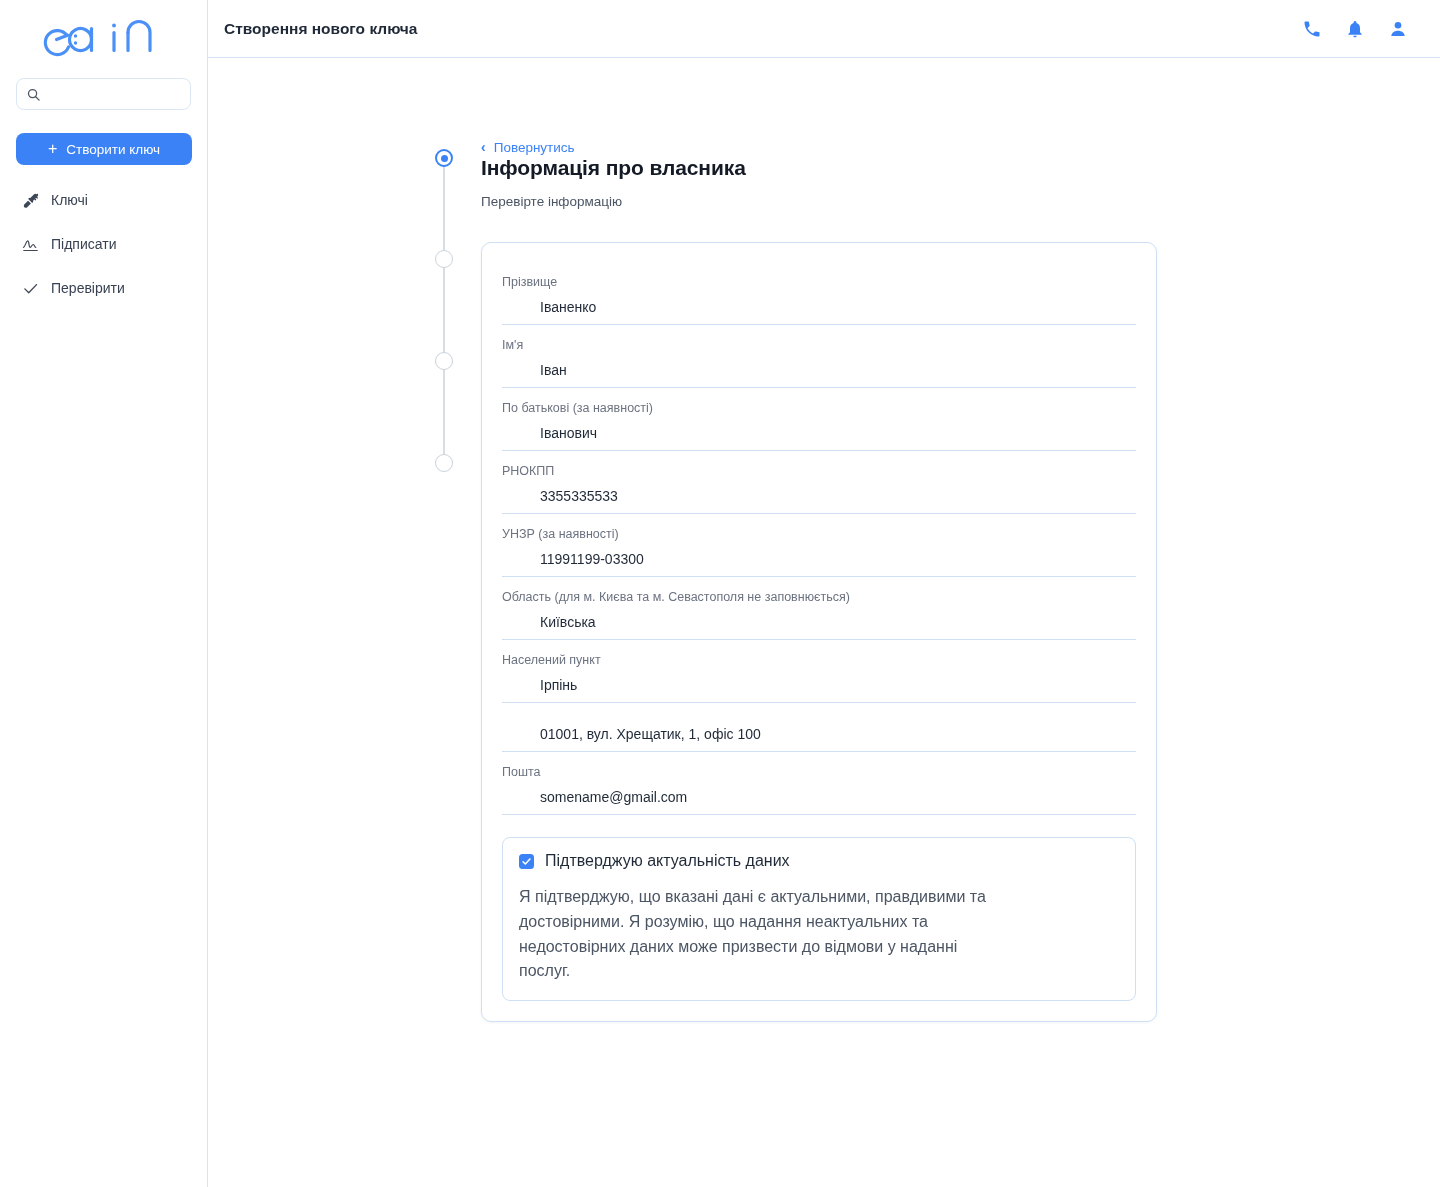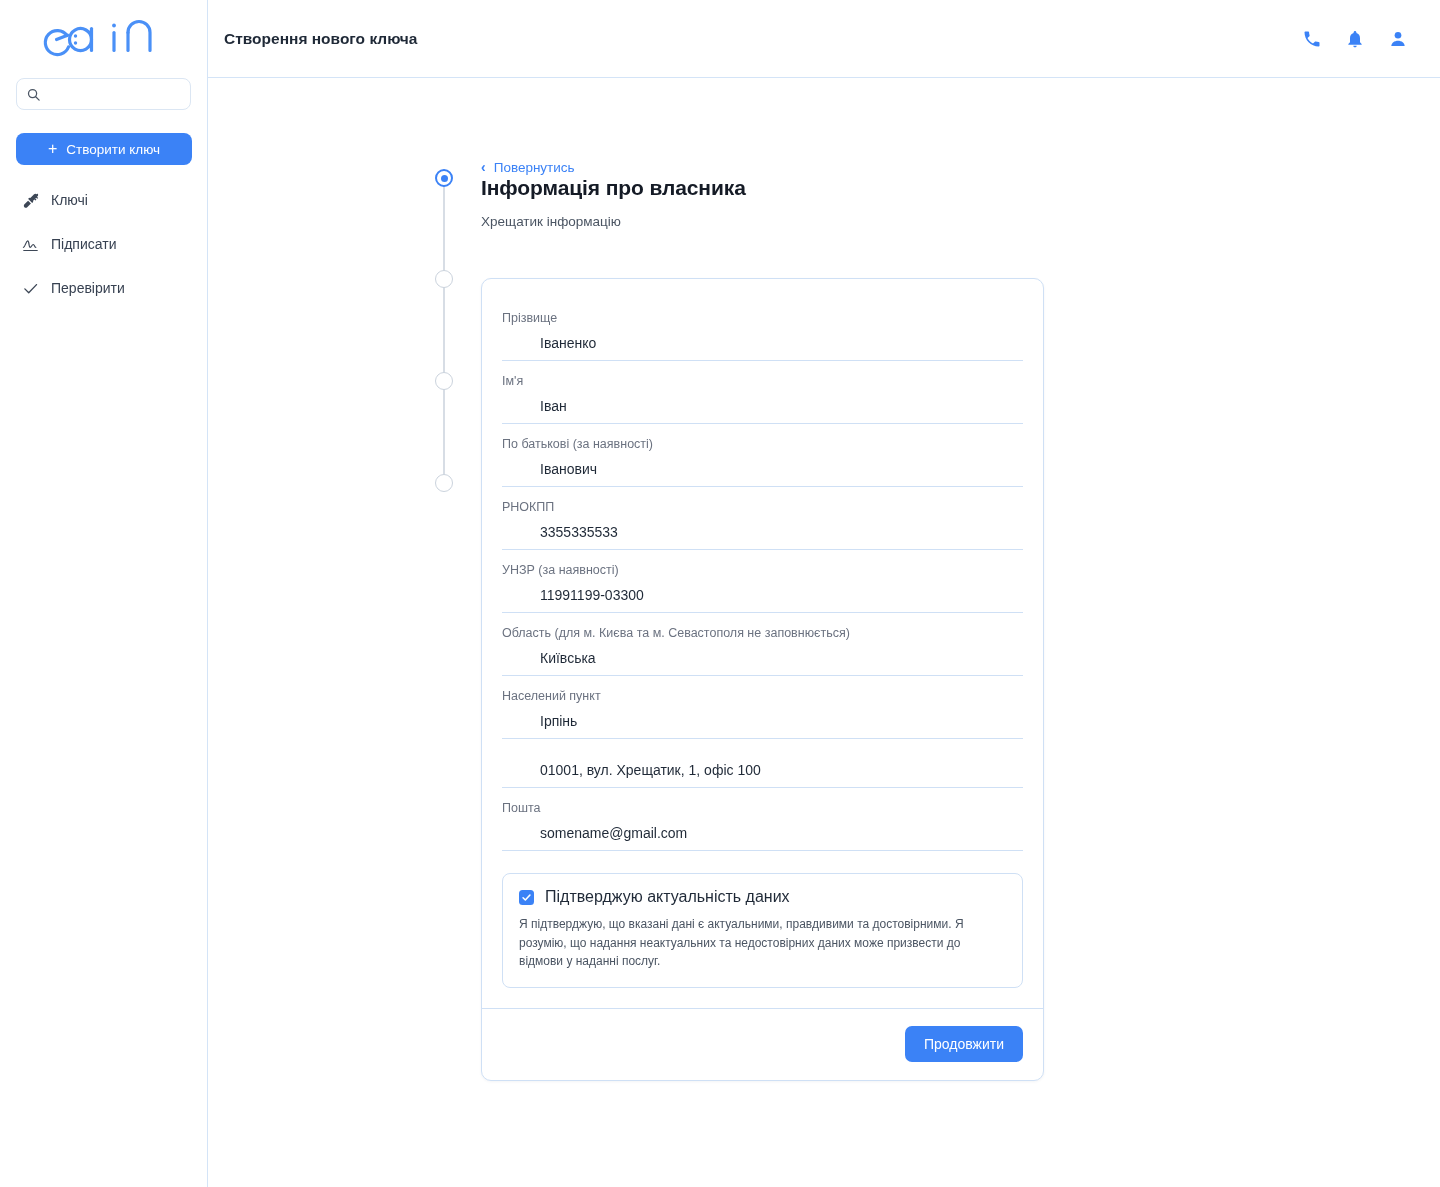--- a/index.html
+++ b/index.html
@@ -53,21 +53,21 @@
     height: 30px; display: flex; align-items: center;
     padding-left: 22px; gap: 12px; cursor: pointer;
     margin-bottom: 14px;
   }
   .nav-item .nav-icon { width: 17px; height: 17px; flex: 0 0 17px; display:flex; align-items:center; justify-content:center; }
   .nav-item .nav-label { font-size: 14px; color: #374151; }
 
   
   .main { flex: 1; height: 1187px; position: relative; background: #fff; }
   .topbar {
-    height: 78px; border-bottom: 1px solid #d4e4f7;
+    height: 58px; border-bottom: 1px solid #d4e4f7;
     display: flex; align-items: center; padding: 0 32px 0 16px;
   }
   .topbar-title { font-size: 15.5px; font-weight: 700; color: #1f2937; }
   .topbar-actions { margin-left: auto; display: flex; align-items: center; gap: 23px; }
   .topbar-actions .tb-icon { width: 20px; height: 20px; cursor: pointer; display:block; }
 
   .content { position: relative; padding: 0; }
 
   
   .stepper {
@@ -95,22 +95,22 @@
     display: inline-flex; align-items: center; gap: 8px;
     color: #3b82f6; font-size: 13.5px; cursor: pointer;
     text-decoration: none;
   }
   .back-link .chev { font-size: 14px; font-weight: 700; line-height: 1; }
   .page-title { font-size: 21px; font-weight: 700; color: #151b26; letter-spacing: -0.1px; }
   .page-sub { margin-top: 14px; font-size: 13.5px; color: #4b5563; }
 
   
   .card {
-    position: absolute; left: 273px; top: 200px;
-    width: 563px;
+    position: absolute; left: 273px; top: 184px;
+    width: 676px;
     background: #fff;
     border: 1px solid #cfe0f5;
     border-radius: 10px;
     box-shadow: 0 1px 3px rgba(15,35,70,0.05);
   }
   .card-body { padding: 19px 20px 12px 20px; }
 
   .field { padding-top: 13px; }
   .field-label { font-size: 12.5px; color: #6b7280; }
   .field-value-wrap { border-bottom: 1px solid #cfe0f5; }
@@ -130,21 +130,21 @@
   .confirm-head { display: flex; align-items: center; gap: 11px; }
   .chk {
     width: 15px; height: 15px; flex: 0 0 15px;
     background: #3b82f6; border-radius: 3.5px;
     display: flex; align-items: center; justify-content: center;
     cursor: pointer;
   }
   .chk svg { width: 11px; height: 11px; display:block; }
   .confirm-title { font-size: 16px; color: #1f2937; }
   .confirm-text {
-    margin-top: 9px; font-size: 12px; line-height: 1.55; color: #4b5563;
+    margin-top: 15px; font-size: 16px; line-height: 1.55; color: #4b5563;
     max-width: 470px;
   }
 
   .card-footer {
     border-top: 1px solid #cfe0f5;
     padding: 17px 20px 18px 20px;
     display: flex; justify-content: flex-end;
   }
   .primary-btn {
     background: #3b82f6; color: #fff; border: 0; border-radius: 7px;
@@ -246,21 +246,21 @@
         <div class="step-dot" style="top:212px"></div>
         <div class="step-dot" style="top:314px"></div>
       </div>
 
       <div class="page-head">
         <a class="back-link">
           <span class="chev">‹</span>
           <span>Повернутись</span>
         </a>
         <h1 class="page-title">Інформація про власника</h1>
-        <div class="page-sub">Хрещатик інформацію</div>
+        <div class="page-sub">Перевірте інформацію</div>
       </div>
 
       <div class="card">
         <div class="card-body">
 
           <div class="field">
             <div class="field-label">Прізвище</div>
             <div class="field-value-wrap">
               <input class="field-input" value="Іваненко" style="">
             </div>
@@ -328,20 +328,17 @@
                     <path d="M4.5 12.5 L9.5 17.5 L19.5 6.5"></path>
                   </svg>
               </span>
               <span class="confirm-title">Підтверджую актуальність даних</span>
             </div>
             <div class="confirm-text">Я підтверджую, що вказані дані є актуальними, правдивими та достовірними. Я розумію, що надання неактуальних та недостовірних даних може призвести до відмови у наданні послуг.</div>
           </div>
 
         </div>
 
-        <div class="card-footer">
-          <button class="primary-btn">Продовжити</button>
-        </div>
       </div>
 
     </div>
   </section>
 </div>
 
 </body></html>

